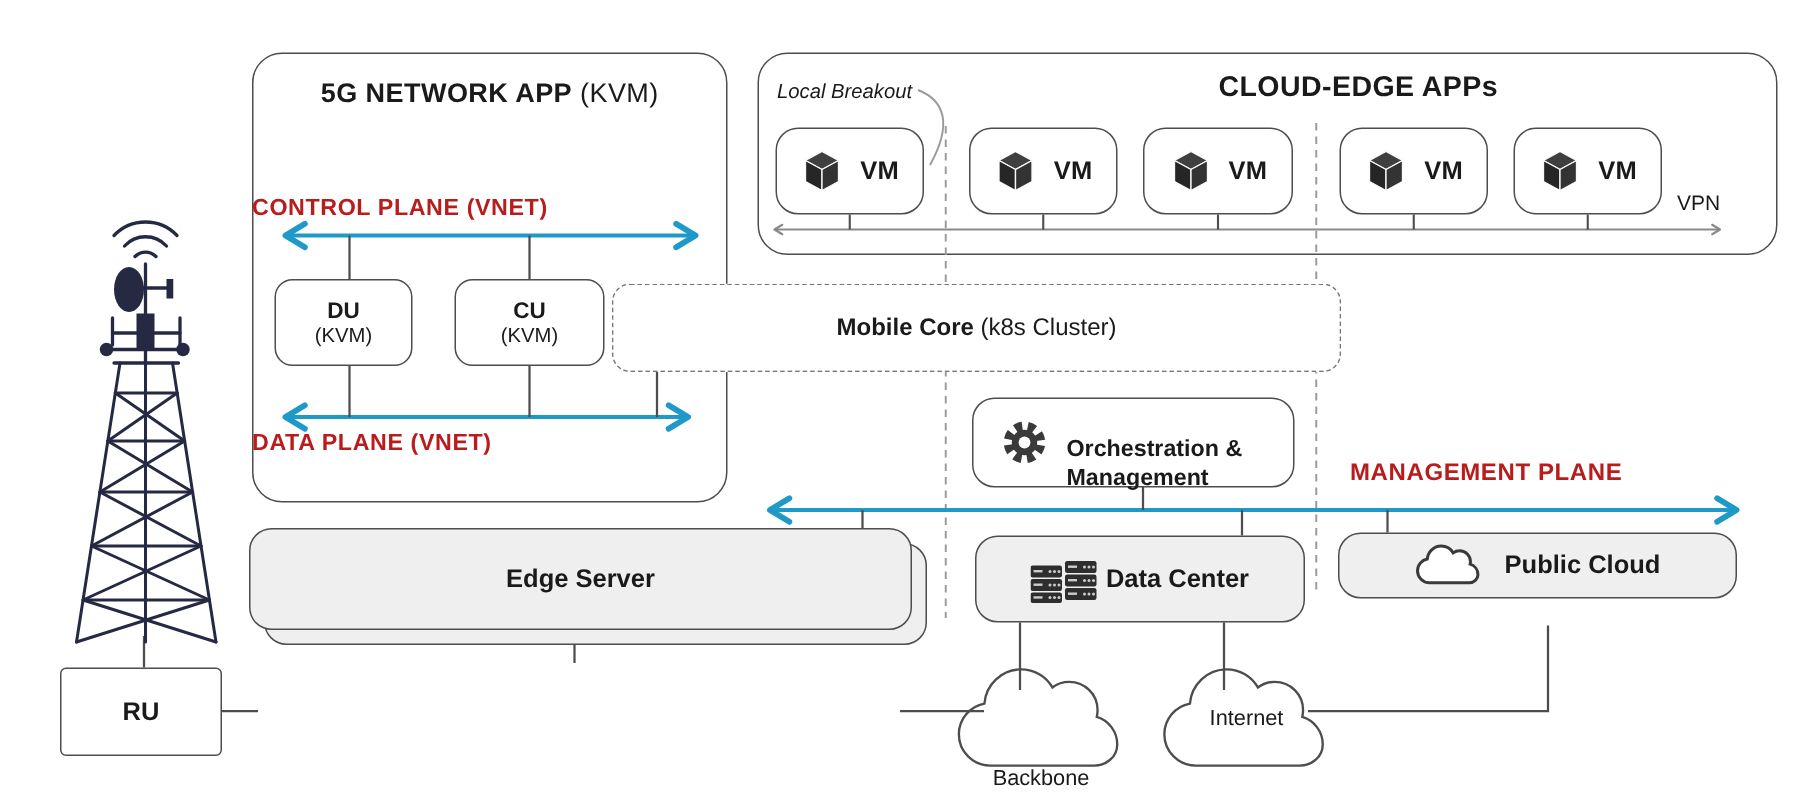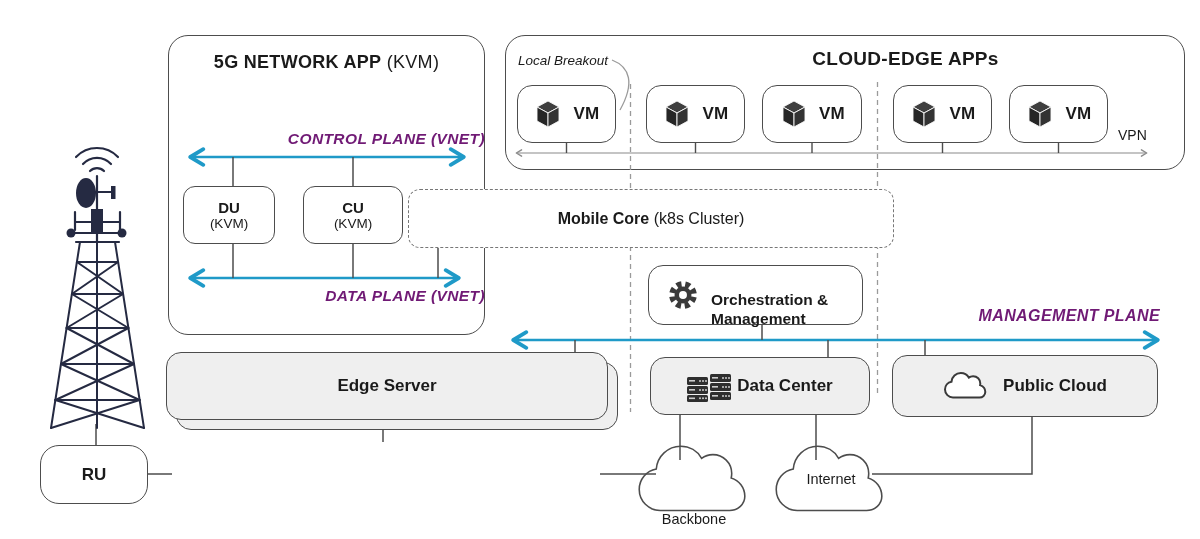--- a/index.html
+++ b/index.html
@@ -12,22 +12,22 @@
   .box{
     border:1.5px solid #4d4d4d;background:#fff;border-radius:12px;
     display:flex;align-items:center;justify-content:center;
   }
   .bigbox{border-radius:20px;}
   .graybox{background:#efefef;}
   .dashedbox{border:1.6px dashed #777;background:#fff;border-radius:12px;}
   .title{font-weight:bold;font-size:18px;letter-spacing:.3px;}
   .title .norm{font-weight:normal;}
   .planelabel{
-    font-weight:bold;font-style:italic;font-size:15.5px;color:#701a75;
-    letter-spacing:.4px;text-align:right;
+    font-weight:bold;font-size:15.5px;color:#b91c1c;
+    letter-spacing:.4px;text-align:left;
   }
   .nodelabel{font-weight:bold;font-size:17px;}
   .sublabel{font-size:13.5px;font-weight:normal;}
   .vmbox{border-radius:15px;gap:10px;}
   .vmlabel{font-weight:bold;font-size:17px;letter-spacing:.3px;}
   .small{font-size:14px;}
   .italic{font-style:italic;}
   .center{text-align:center;}
   .col{display:flex;flex-direction:column;align-items:center;justify-content:center;}
   svg{display:block}
@@ -269,26 +269,26 @@
           <circle cx="39" cy="17" r="1"></circle>
           <circle cx="42" cy="17" r="1"></circle>
         <circle cx="36" cy="26" r="1"></circle>
           <circle cx="39" cy="26" r="1"></circle>
           <circle cx="42" cy="26" r="1"></circle>
       </g>
     </svg>
     <span class="nodelabel">Data Center</span>
   </div>
 
-  <div class="abs z3 box graybox" style="left:892px;top:355px;width:266px;height:62px;border-radius:15px;gap:13px;">
+  <div class="abs z3 box graybox" style="left:892px;top:355px;width:266px;height:44px;border-radius:15px;gap:13px;">
     <svg width="47" height="30" viewBox="0 0 47 30">
       <path d="M 36.5,26.5 H 10 C 5.6,26.5 2,22.9 2,18.5 2,14.6 4.8,11.4 8.5,10.7 8.9,5.9 12.9,2 17.8,2 c 3.4,0 6.4,1.8 8,4.6 1.2,-0.9 2.7,-1.4 4.3,-1.4 4,0 7.2,3.2 7.2,7.2 0,0.6 -0.1,1.2 -0.2,1.7 3,0.9 5.2,3.7 5.2,7 0,3 -2.6,5.4 -5.8,5.4 z" fill="#ffffff" stroke="#3a3a3a" stroke-width="2"></path>
     </svg>
     <span class="nodelabel">Public Cloud</span>
   </div>
 
-  <div class="abs z3 box" style="left:40px;top:445px;width:108px;height:59px;border-radius:19px;">
+  <div class="abs z3 box" style="left:40px;top:445px;width:108px;height:59px;border-radius:4px;">
     <span class="nodelabel">RU</span>
   </div>
   <div class="abs z3 small center" style="left:639px;top:471px;width:110px;font-size:14.5px;margin-top:40px;">Backbone</div>
   <div class="abs z3 small center" style="left:776px;top:471px;width:110px;font-size:14.5px;">Internet</div>
 
 </div>
 
 </body></html>

